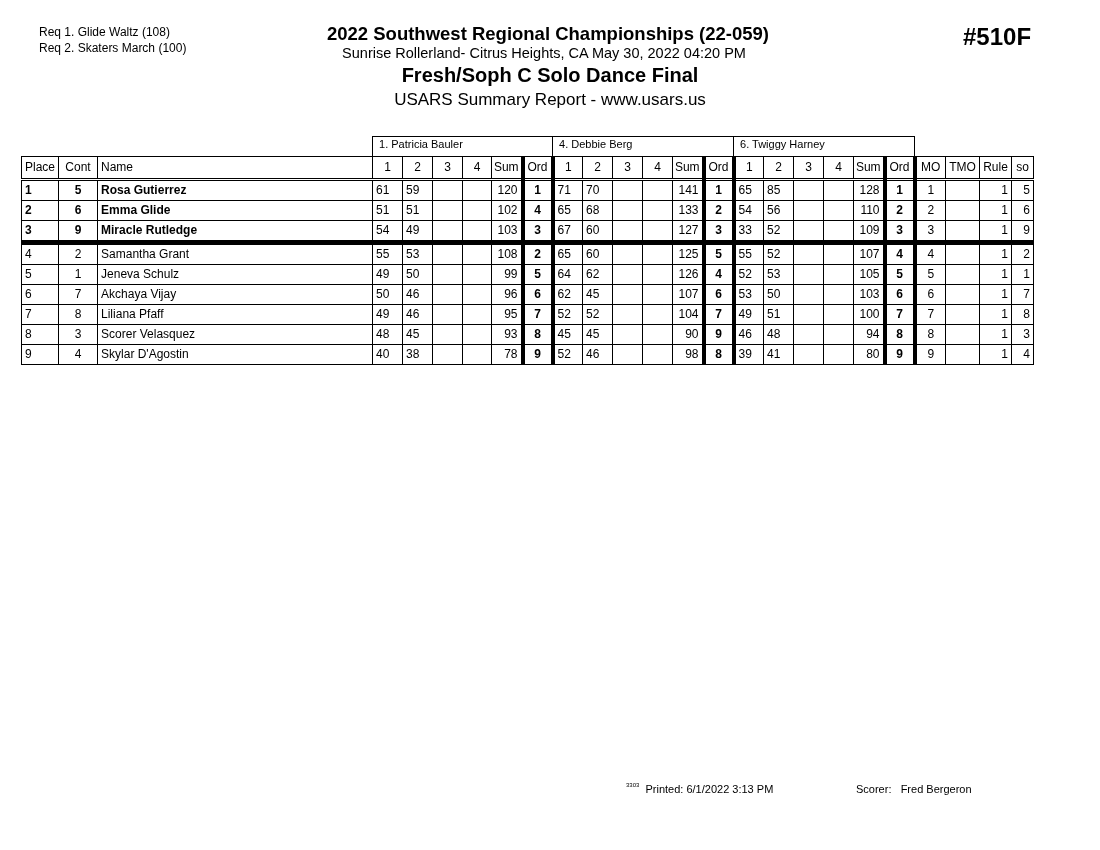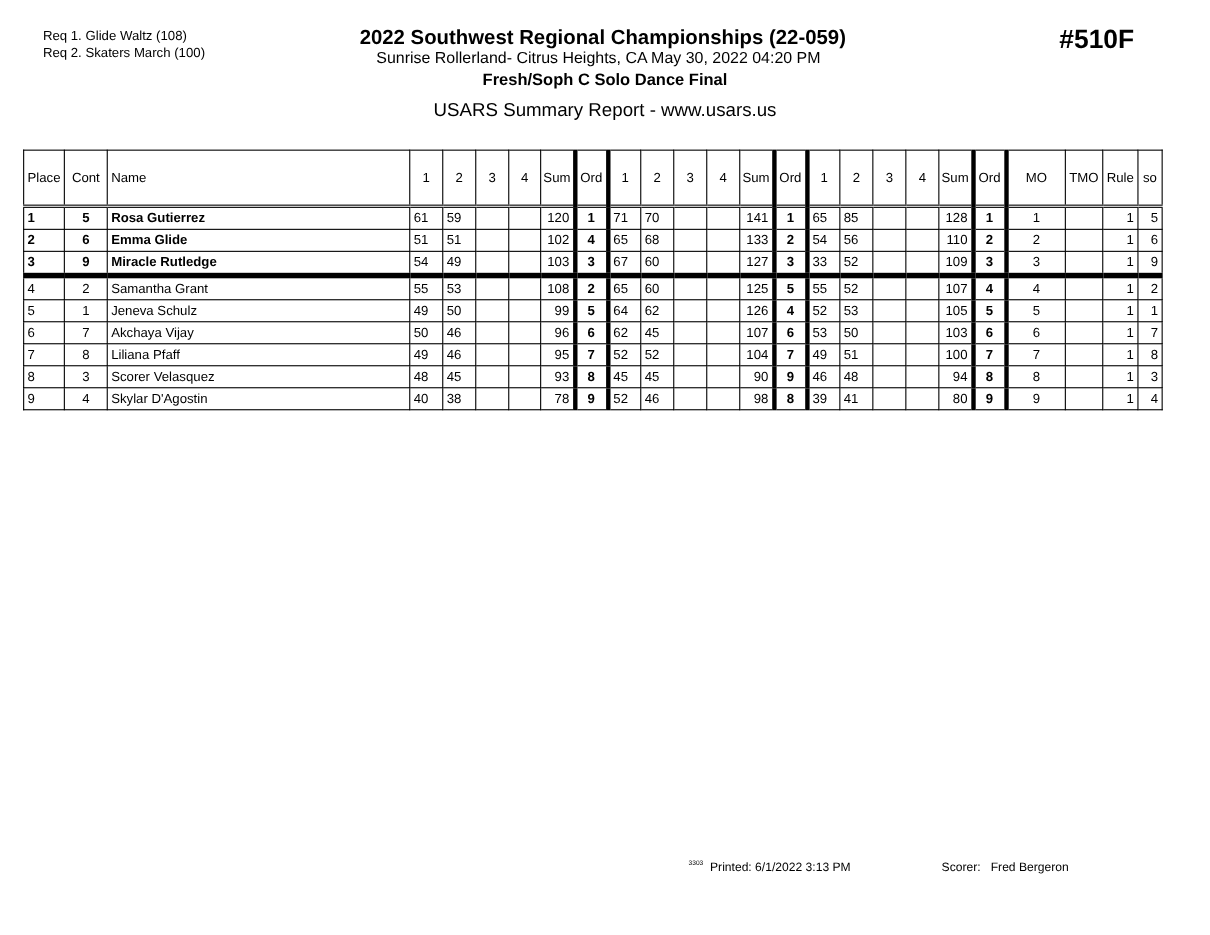--- a/index.html
+++ b/index.html
@@ -1,21 +1,21 @@
 <!DOCTYPE html>
 <html><head>
 <meta charset="utf-8">
 <style>
   html, body { margin:0; padding:0; background:#ffffff; }
   body { width:1100px; height:850px; position:relative; font-family:"Liberation Sans", sans-serif; color:#000; overflow:hidden; }
   .req { position:absolute; left:23px; font-size:12px; line-height:14px;margin-left:16px; }
   .title { position:absolute; left:0; width:1100px; text-align:center; }
   .t1 { top:23px; font-size:18.5px; font-weight:bold; left:-2px; }
   .t2 { top:45px; font-size:14.5px; left:-6px; }
-  .t3 { top:64px; font-size:15px; font-weight:bold; left:0px; }
+  .t3 { top:64px; font-size:20px; font-weight:bold; left:0px; }
   .t4 { top:90px; font-size:17px; left:0px; }
   .evno { position:absolute; left:963px; top:23px; font-size:24px; font-weight:bold; }
 
   table.grid { position:absolute; left:21px; top:136px; border-collapse:collapse; table-layout:fixed; font-size:12px; }
   table.grid td { border:1px solid #000; padding:0 3px; height:19px; line-height:19px; white-space:nowrap; overflow:hidden; }
   table.grid tr.judge-row td { height:19px; }
   table.grid tr.judge-row td.blank { border:none; }
   table.grid tr.judge-row td.judge { border-bottom:none; padding-left:6px; font-size:11px; vertical-align:top; line-height:14px; }
   table.grid tr.hdr td { border-bottom:3px double #000; text-align:center; font-size:12px; height:17px; line-height:17px; }
   table.grid tr.hdr td.lft { text-align:left; }
@@ -64,20 +64,27 @@
       <col style="width:30px">
       <col style="width:30px">
       <col style="width:31px">
       <col style="width:30px">
     <col style="width:31px">
       <col style="width:34px">
       <col style="width:32px">
       <col style="width:22px">
   </colgroup>
   <tbody id="tbody">
+    <tr class="judge-row">
+      <td class="blank" colspan="3"></td>
+      <td class="judge" colspan="6">1.  Patricia Bauler</td>
+      <td class="judge" colspan="6">4.  Debbie Berg</td>
+      <td class="judge" colspan="6">6.  Twiggy Harney</td>
+      <td class="blank" colspan="4"></td>
+    </tr>
     <tr class="hdr">
       <td class="lft">Place</td>
       <td>Cont</td>
       <td class="lft">Name</td>
       <td>1</td>
       <td>2</td>
       <td>3</td>
       <td>4</td>
       <td style="padding:0">Sum</td>
       <td class="jstart" style="padding:0">Ord</td>
@@ -86,21 +93,21 @@
       <td>3</td>
       <td>4</td>
       <td style="padding:0">Sum</td>
       <td class="jstart" style="padding:0">Ord</td>
       <td class="jstart">1</td>
       <td>2</td>
       <td>3</td>
       <td>4</td>
       <td style="padding:0">Sum</td>
       <td class="jstart" style="padding:0">Ord</td>
-      <td class="jstart" style="padding:16px">MO</td>
+      <td class="jstart" style="padding:2px">MO</td>
       <td style="padding:0">TMO</td>
       <td style="padding:0">Rule</td>
       <td style="padding:0">so</td>
     </tr>
   <tr class="bold">
         <td class="b">1</td>
         <td class="c b">5</td>
         <td class="b">Rosa Gutierrez</td>
         <td>61</td>
         <td>59</td>

